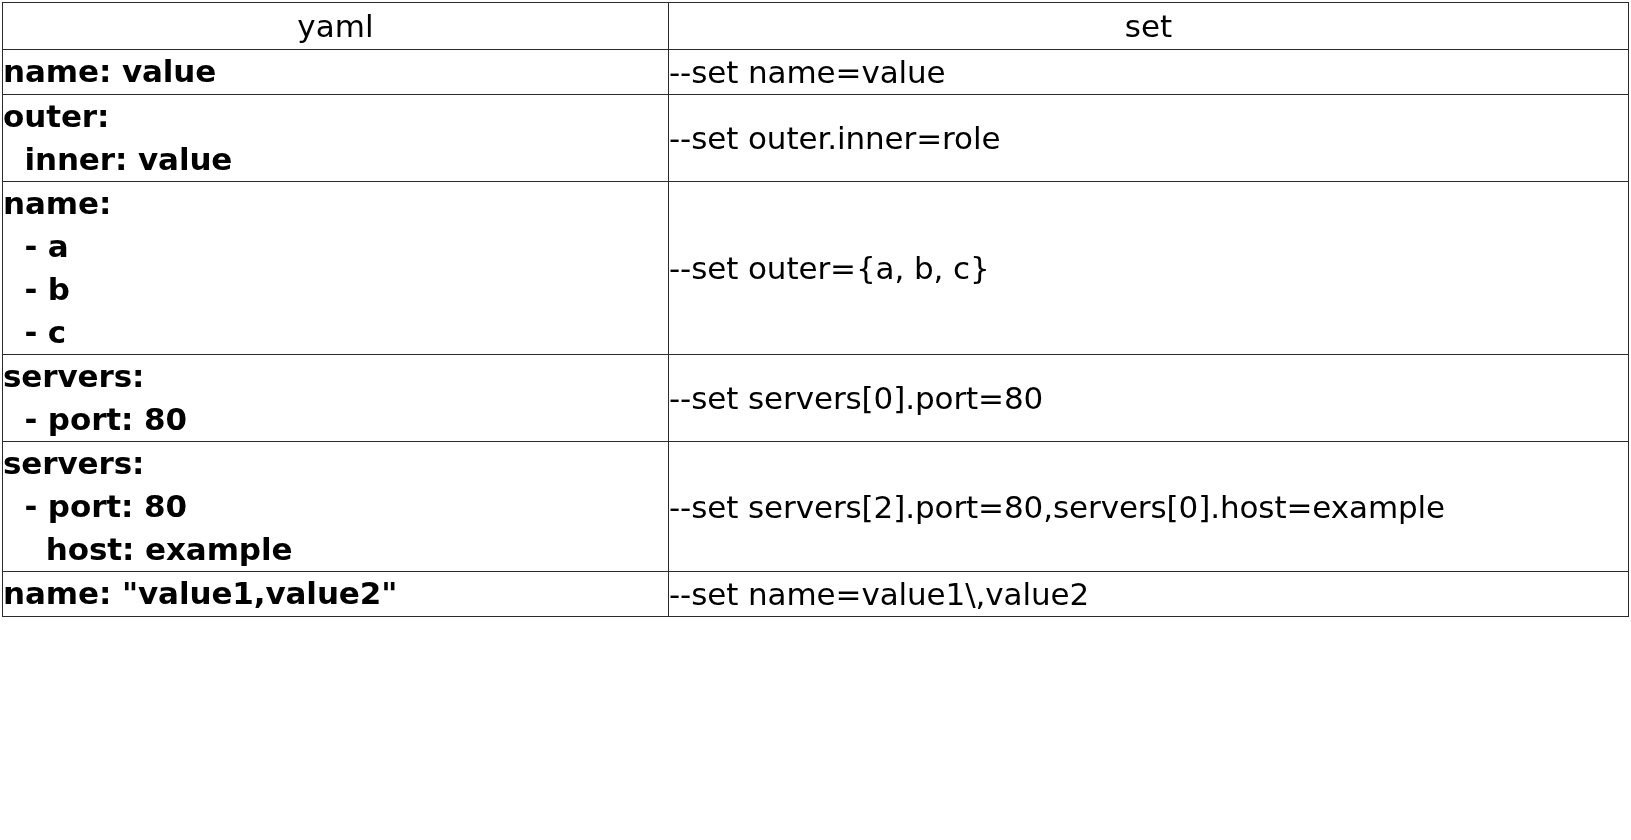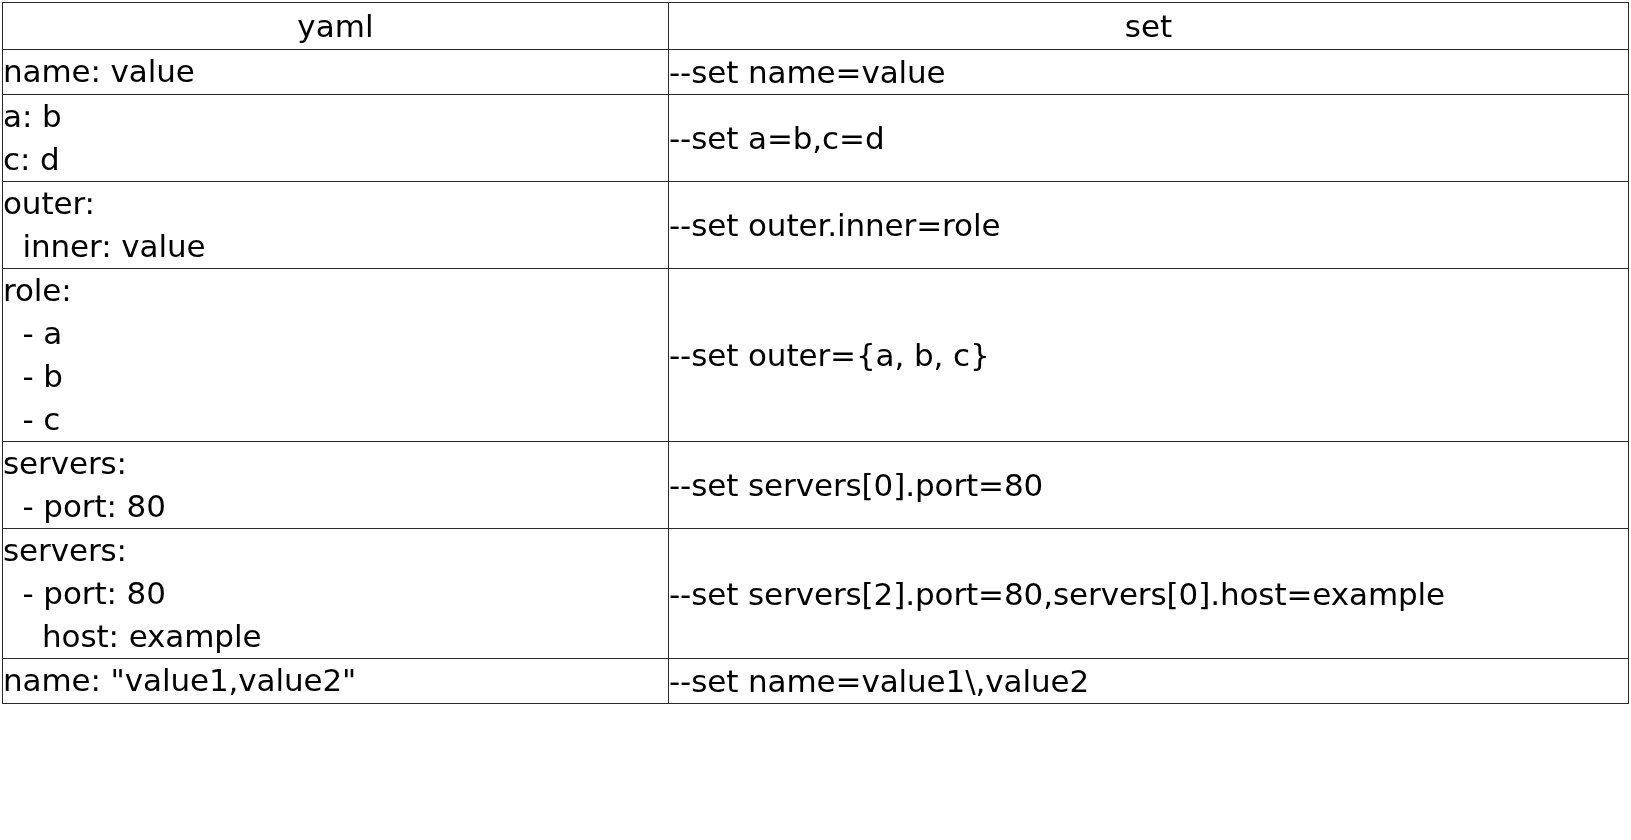--- a/index.html
+++ b/index.html
@@ -53,20 +53,21 @@
   
   td.yaml-cell {
     vertical-align: top;
     padding: 1px 0 3px 6px;
   }
   .yaml-block {
     font-size: 31px;
     line-height: 43px;
     white-space: pre;
     letter-spacing: -0.1px;
+    font-weight: bold;
   }
 
   
   td.set-cell {
     vertical-align: middle;
     padding: 0 0 0 8px;
   }
   .set-text {
     font-size: 31px;
     line-height: 40px;
@@ -101,41 +102,32 @@
     </thead>
     <tbody>
       <tr class="r0">
         <td class="yaml-cell">
           <div class="yaml-block">name: value</div>
         </td>
         <td class="set-cell">
           <div class="set-text">--set name=value</div>
         </td>
       </tr>
-      <tr class="r1">
-        <td class="yaml-cell">
-          <div class="yaml-block">a: b
-c: d</div>
-        </td>
-        <td class="set-cell">
-          <div class="set-text">--set a=b,c=d</div>
-        </td>
-      </tr>
       <tr class="r2">
         <td class="yaml-cell">
           <div class="yaml-block">outer:
   inner: value</div>
         </td>
         <td class="set-cell">
           <div class="set-text">--set outer.inner=role</div>
         </td>
       </tr>
       <tr class="r3">
         <td class="yaml-cell">
-          <div class="yaml-block">role:
+          <div class="yaml-block">name:
   - a
   - b
   - c</div>
         </td>
         <td class="set-cell">
           <div class="set-text">--set outer={a, b, c}</div>
         </td>
       </tr>
       <tr class="r4">
         <td class="yaml-cell">

